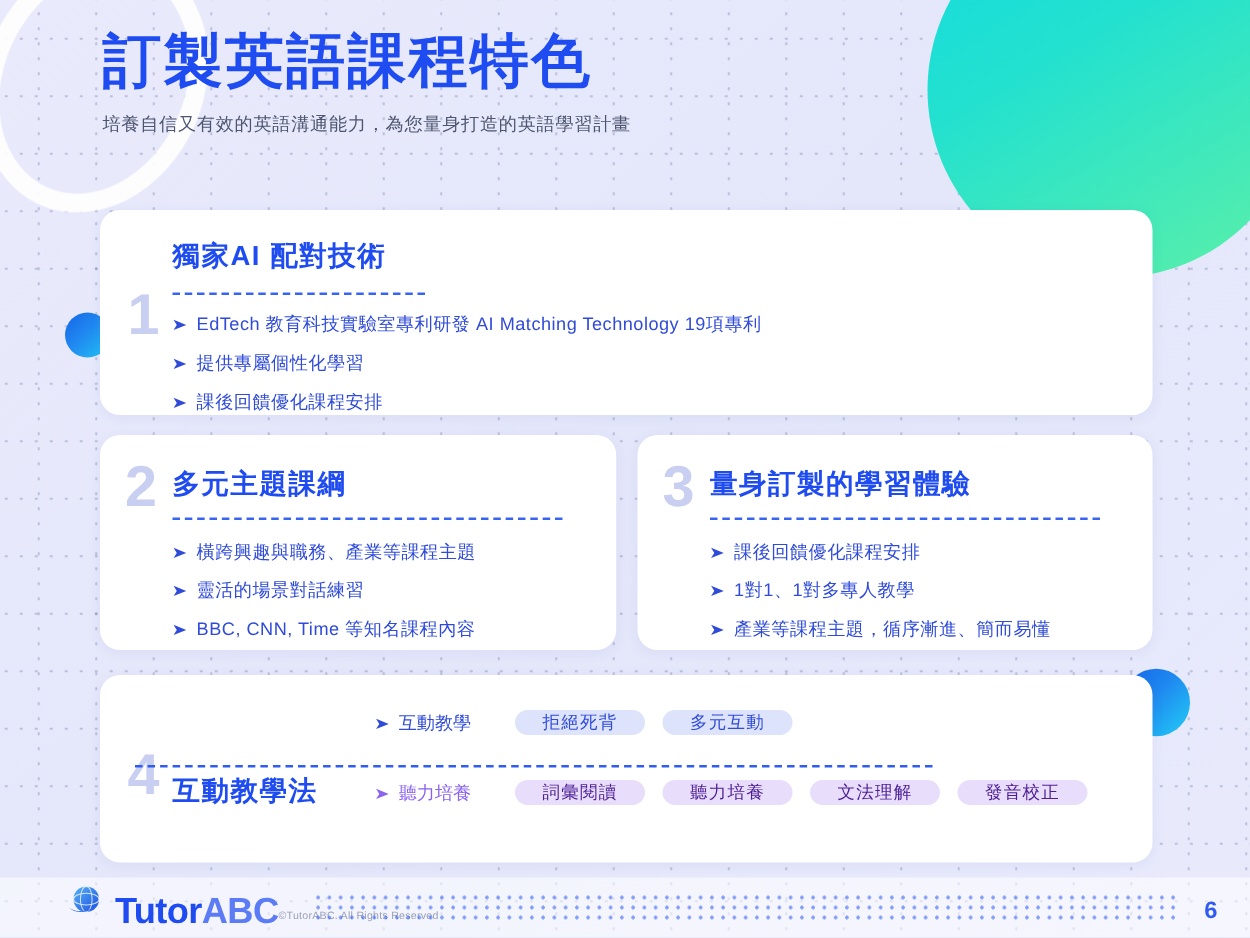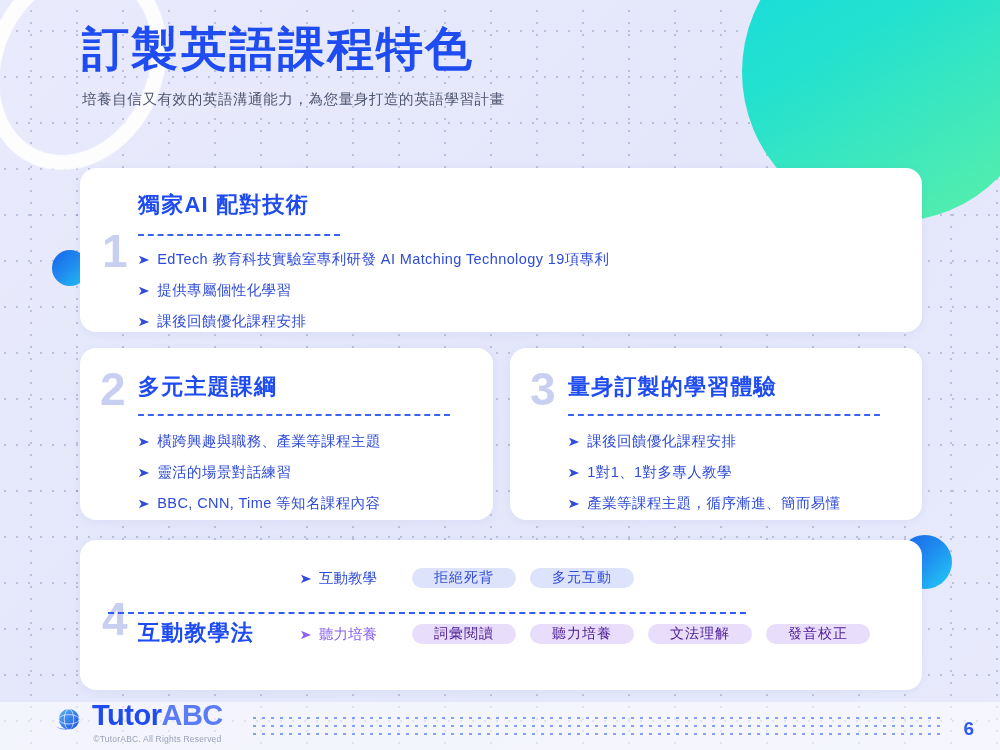--- a/index.html
+++ b/index.html
@@ -200,21 +200,21 @@
     width: 1000px; height: 48px;
     background: rgba(255,255,255,0.55);
   }
   .logo-wrap {
     position: absolute;
     left: 52px; bottom: 6px;
     display: flex;
     align-items: flex-end;
   }
   .globe-icon { width: 34px; height: 34px; margin-right: 6px; margin-bottom: 6px; }
-  .brand-block { display: flex; flex-direction: column; align-items: center; }
+  .brand-block { display: flex; flex-direction: row; align-items: center; }
   .brand-name {
     font-size: 29px;
     font-weight: 700;
     letter-spacing: -.5px;
     line-height: 1;
   }
   .brand-tutor { color: #1f4cf0; }
   .brand-abc   { color: #5b7cf5; }
   .brand-copy {
     margin-top: 4px;

